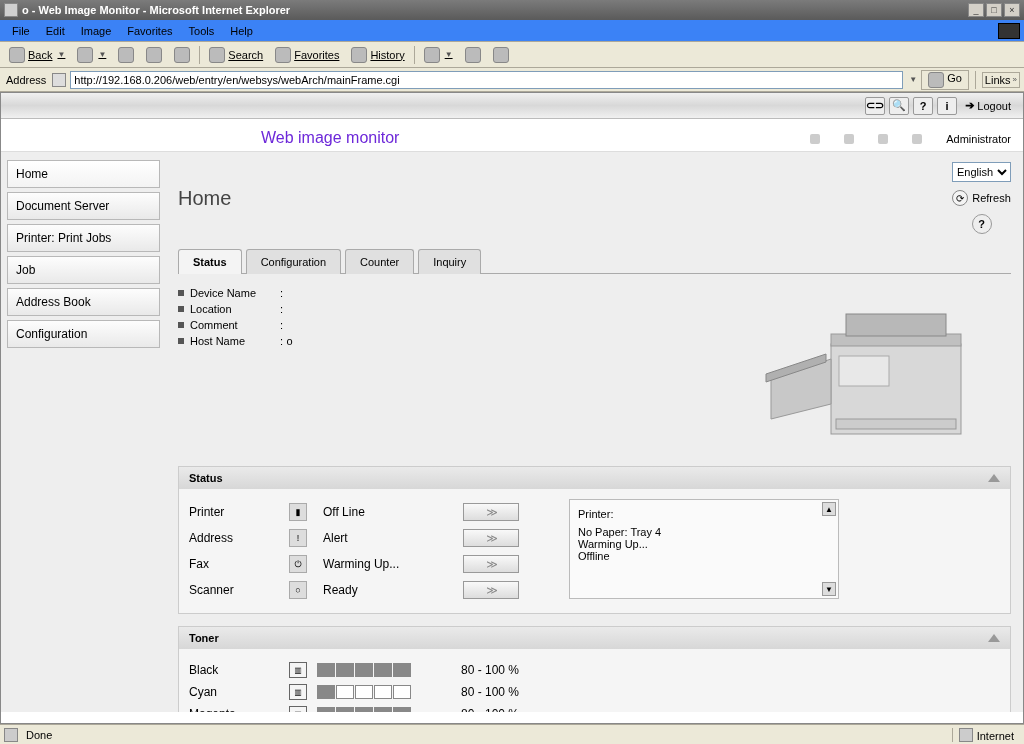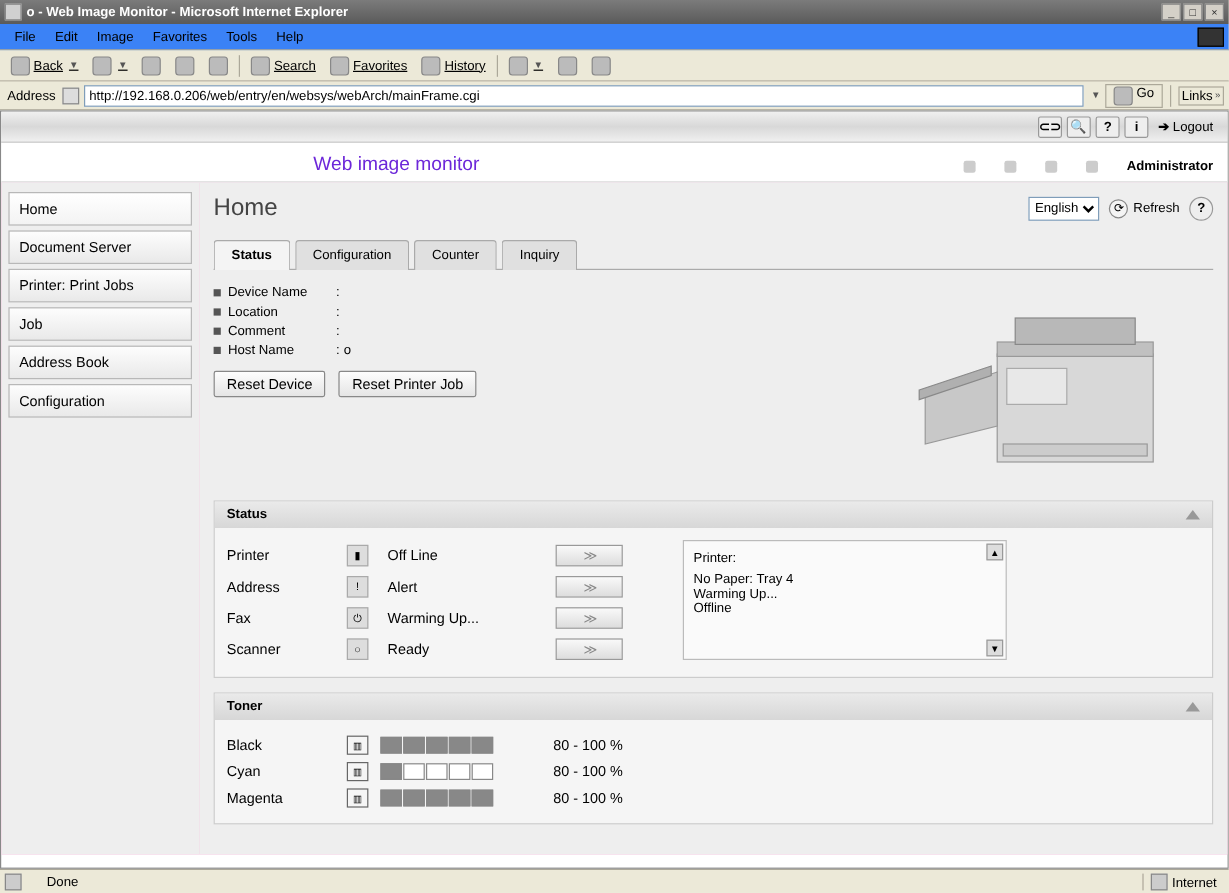--- a/index.html
+++ b/index.html
@@ -35,36 +35,36 @@
 .page { background:#fff; height: calc(744px - 20px - 22px - 26px - 24px - 20px); overflow:hidden; border:1px solid #888; position:relative;}
 
 
 .topbar { background: linear-gradient(#f0f0f0,#d8d8d8,#f0f0f0); height:26px; display:flex; align-items:center; justify-content:flex-end; padding:0 8px; gap:4px; border-bottom:1px solid #bbb;}
 .sqbtn { width:20px;height:18px;border:1px solid #999;background:#eee;display:flex;align-items:center;justify-content:center;font-size:11px;font-weight:bold;cursor:pointer;border-radius:2px;}
 .logout { display:flex;align-items:center;gap:3px;padding:0 4px;cursor:pointer;}
 
 
 .banner { background:#fff; padding: 10px 20px 4px 20px; display:flex; align-items:center; position:relative; border-bottom:1px solid #ddd;}
 .banner .ptitle { font-size:16px; color:#6d28d9; margin-left:240px;}
-.banner .userright { position:absolute; right:12px; bottom:6px; display:flex; align-items:center; gap:24px; font-size:12px; font-weight:bold;}
+.banner .userright { position:absolute; right:12px; bottom:6px; display:flex; align-items:center; gap:24px; font-size:12px; font-weight:normal;}
 .miniico { width:10px;height:10px; background:#ccc; display:inline-block; border-radius:2px;}
 
 
 .cols { display:flex; height: calc(100% - 26px - 44px); background:#f9a8d4; }
 
 
 .side { width:165px; padding:8px 6px; background:#eee;}
 .navitem { border:1px solid #b8b8b8; background:linear-gradient(#fdfdfd,#e9e9e9); padding:6px 8px; margin-bottom:4px; cursor:pointer; font-size:12px;}
 .navitem.active { background:linear-gradient(#fff,#f3f3f3);}
 
 
 .main { flex:1; background:#eee; padding:6px 12px 0 12px; overflow-y:auto;}
 .pagehead { display:flex; align-items:center; margin:4px 0 14px 0;}
 .pagehead h1 { font-size:20px; font-weight:normal; color:#444;}
-.pagectrl { margin-left:auto; display:flex; align-items:center; gap:8px;}
+.pagectrl { margin-left:auto; display:flex; align-items:center; gap:8px;flex-direction:column;}
 select { border:1px solid #7f9db9; background:#fff; height:20px; font-size:11px;}
 .refresh { display:flex;align-items:center;gap:4px;cursor:pointer;font-size:12px;}
 .circleico{ width:16px;height:16px;border:1px solid #888;border-radius:50%;background:#f4f4f4;display:flex;align-items:center;justify-content:center;font-size:10px;}
 .helpico{ width:20px;height:20px;border:1px solid #999;border-radius:50%;background:#eee;display:flex;align-items:center;justify-content:center;font-weight:bold;cursor:pointer;}
 
 
 .tabs { display:flex; gap:4px; border-bottom:1px solid #aaa; margin-bottom:10px;}
 .tab { padding:6px 14px; border:1px solid #aaa; border-bottom:none; background:#e0e0e0; cursor:pointer; position:relative; top:1px; border-radius:3px 3px 0 0;}
 .tab.active { background:#f4f4f4; font-weight:bold;}
 
@@ -97,21 +97,21 @@
 
 .tonerrow { display:flex; align-items:center; padding:3px 0;}
 .tname { width:100px; font-size:12px;}
 .tonerico { width:18px;height:16px;border:1px solid #666;margin-right:10px;display:flex;align-items:center;justify-content:center;font-size:8px;}
 .tonerbar { display:flex; gap:1px; width:120px;}
 .seg { width:18px; height:14px; border:1px solid #888; background:#fff;}
 .seg.fill { background:#888;}
 .tval { margin-left:24px; font-size:12px;}
 
 
-.statusbar { background:#ece9d8; height:20px; border-top:1px solid #aca899; display:flex; align-items:center; padding:0 4px; gap:21px;}
+.statusbar { background:#ece9d8; height:20px; border-top:1px solid #aca899; display:flex; align-items:center; padding:0 4px; gap:8px;}
 .statusbar .sicon { width:14px;height:14px;background:#ccc;border:1px solid #888;}
 .zone { margin-left:auto; display:flex; align-items:flex-end; gap:4px; border-left:1px solid #aca899; padding:0 6px;}
 </style>
 </head>
 <body>
 
 <div class="titlebar">
   <div class="ticon"></div>
   <div class="ttitle">o - Web Image Monitor - Microsoft Internet Explorer</div>
   <div class="wbtn">_</div>
@@ -244,24 +244,20 @@
         <div class="tab">Counter</div>
         <div class="tab">Inquiry</div>
       </div>
 
       <div class="devarea">
         <div>
           <div class="kv"><span class="bullet"></span><span class="key">Device Name</span><span>:</span>&nbsp;<span></span></div>
           <div class="kv"><span class="bullet"></span><span class="key">Location</span><span>:</span>&nbsp;<span></span></div>
           <div class="kv"><span class="bullet"></span><span class="key">Comment</span><span>:</span>&nbsp;<span></span></div>
           <div class="kv"><span class="bullet"></span><span class="key">Host Name</span><span>:</span>&nbsp;<span>o</span></div>
-          <div>
-            <span class="actbtn">Reset Device</span>
-            <span class="actbtn">Reset Printer Job</span>
-          </div>
         </div>
         <div class="printerimg">
           <svg viewBox="0 0 300 170">
             <rect x="120" y="60" width="130" height="90" fill="#d8d8d8" stroke="#999"></rect>
             <rect x="120" y="50" width="130" height="12" fill="#c0c0c0" stroke="#999"></rect>
             <rect x="135" y="30" width="100" height="22" fill="#b8b8b8" stroke="#888"></rect>
             <rect x="125" y="135" width="120" height="10" fill="#ccc" stroke="#999"></rect>
             <polygon points="60,95 120,75 120,120 60,135" fill="#c8c8c8" stroke="#999"></polygon>
             <polygon points="55,90 115,70 115,78 55,98" fill="#b0b0b0" stroke="#888"></polygon>
             <rect x="128" y="72" width="50" height="30" fill="#e8e8e8" stroke="#aaa"></rect>

